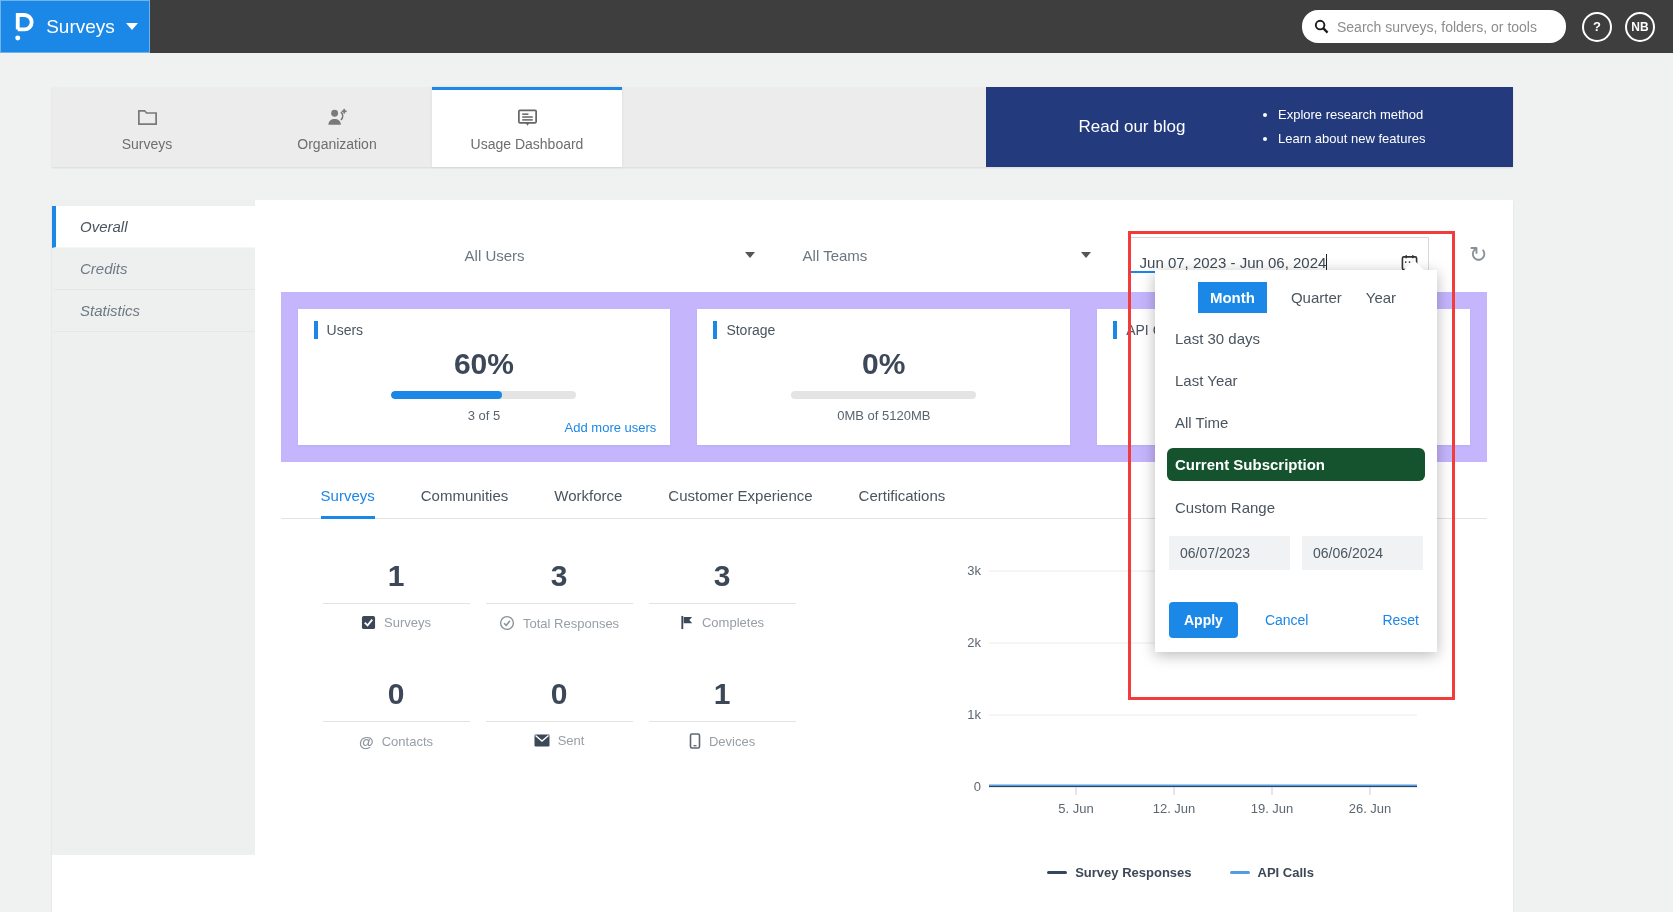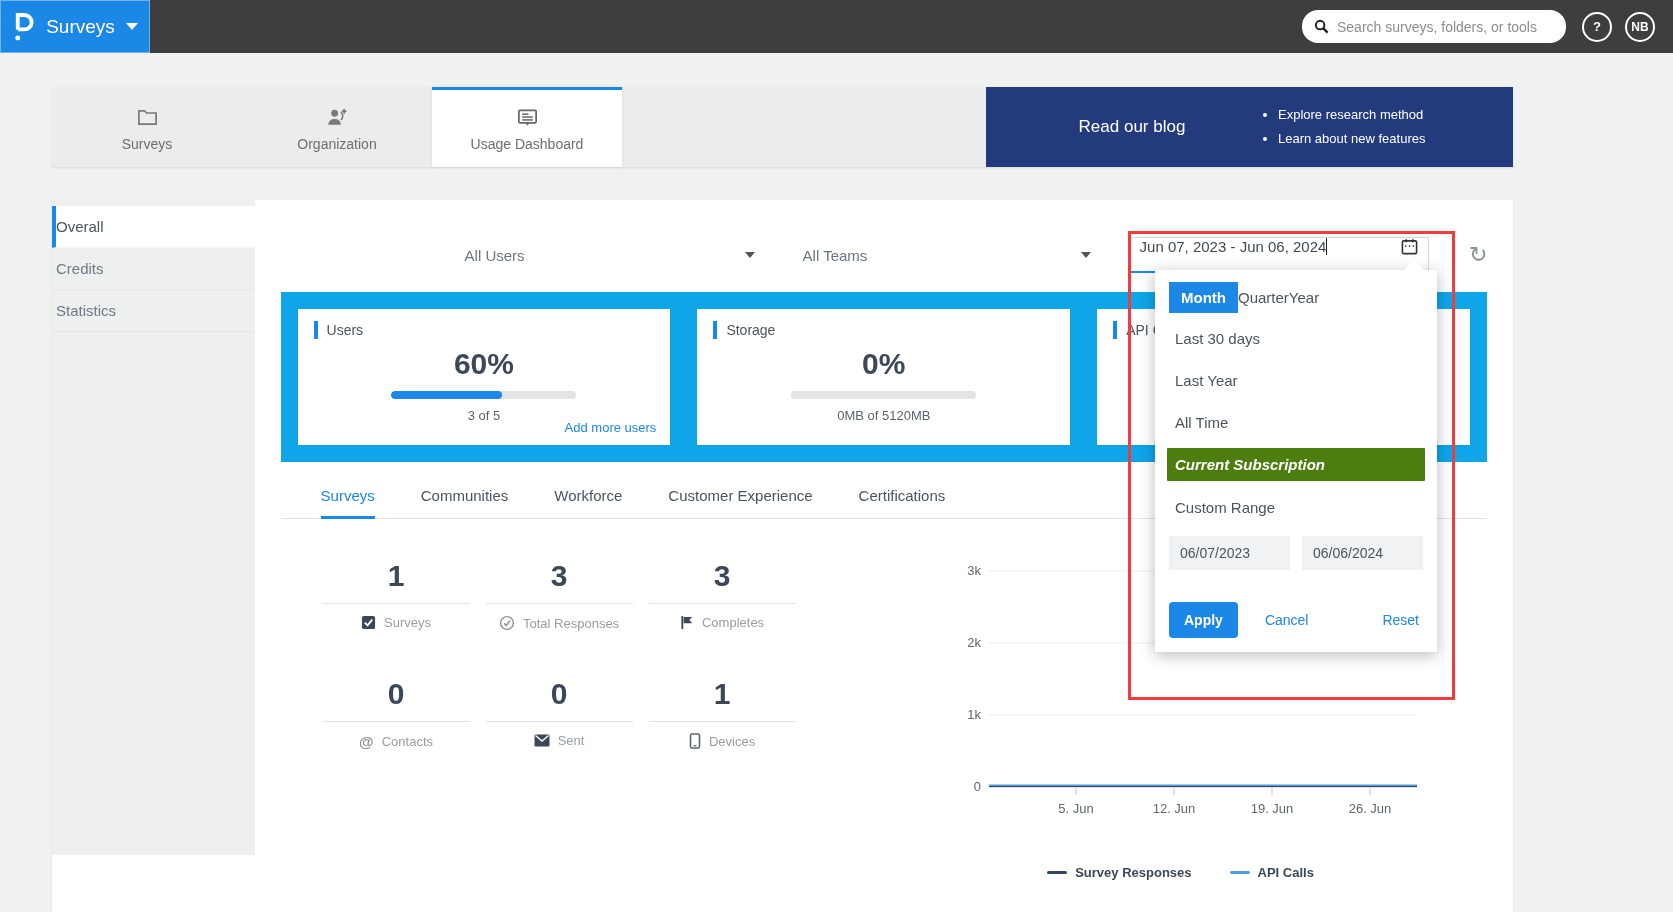--- a/index.html
+++ b/index.html
@@ -23,37 +23,37 @@
   .nav-tab { width:190px; display:flex; flex-direction:column; align-items:center; justify-content:center; gap:7px; color:#6e6e6e; font-size:14px; border-top:3px solid transparent; cursor:pointer; }
   .nav-tab.active { background:#fff; border-top-color:#1b87e6; box-shadow:0 0 3px rgba(0,0,0,.08); }
   .nav-spacer { flex:1; }
   .promo { width:527px; background:#233b7d; color:#fff; display:flex; align-items:center; cursor:pointer; }
   .promo-title { flex:1; text-align:center; font-size:17px; }
   .promo ul { width:235px; font-size:13px; padding-right:16px; list-style:disc; line-height:1.85; }
 
   
   .main-card { margin:33px 0 0 52px; width:1461px; height:712px; background:#fff; display:flex; box-shadow:0 1px 2px rgba(0,0,0,.10); }
   .sidebar { width:212px; background:#eef0f0; height:655px; padding-top:6px; }
-  .sidebar-item { height:42px; display:flex; align-items:center; font-size:15px; color:#6f7a85; border-left:4px solid transparent; border-bottom:1px solid rgba(0,0,0,.035); cursor:pointer; }
+  .sidebar-item { height:42px; display:flex; align-items:center; padding-left:24px; font-size:15px; color:#6f7a85; border-left:4px solid transparent; border-bottom:1px solid rgba(0,0,0,.035); cursor:pointer;font-style:italic; }
   .sidebar-item.active { background:#fff; border-left-color:#1b87e6; color:#4a5560; }
   .content { flex:1; padding:4px 26px; }
 
   
   .filter-row { margin-top:32px; height:38px; display:flex; align-items:center; }
   .select { display:flex; align-items:center; justify-content:space-between; color:#6b7680; font-size:15px; cursor:pointer; }
   .select .caret { width:0; height:0; border-left:5px solid transparent; border-right:5px solid transparent; border-top:6px solid #555; }
   .sel-users { margin-left:184px; width:290px; }
   .sel-teams { margin-left:48px; width:288px; }
-  .date-input { margin-left:38px; width:300px; height:36px; border:1px solid #d8d8d8; border-bottom:2px solid #1b87e6; background:#fff; display:flex; align-items:flex-start; padding:0 10px; color:#3f4a56; font-size:15px; cursor:text;gap:30px; }
+  .date-input { margin-left:38px; width:300px; height:36px; border:1px solid #d8d8d8; border-bottom:2px solid #1b87e6; background:#fff; display:flex; align-items:flex-end; padding:0 10px; color:#3f4a56; font-size:15px; cursor:text;gap:30px; }
   .date-input .txt { flex:1; white-space:nowrap; }
   .cursor-bar { display:inline-block; width:1px; height:17px; background:#222; vertical-align:-3px; }
   .refresh { margin-left:40px; color:#8a9097; font-size:22px; line-height:1; cursor:pointer; transform:scaleX(-1); }
 
   
-  .cards-panel { margin-top:18px; background:#0ea5e9; padding:17px; display:flex; gap:27px; height:170px; }
+  .cards-panel { margin-top:18px; background:#c4b5fd; padding:17px; display:flex; gap:27px; height:170px; }
   .usage-card { flex:1; background:#fff; padding:12px 16px; position:relative; box-shadow:0 1px 2px rgba(0,0,0,.05); }
   .card-title { display:flex; align-items:center; gap:9px; font-size:14px; color:#4a5560; }
   .accent { width:4px; height:18px; background:#1b87e6; }
   .pct { text-align:center; font-size:30px; font-weight:bold; color:#3c4858; margin-top:8px; }
   .bar { width:185px; height:8px; border-radius:4px; background:#e4e4e4; margin:10px auto 0; overflow:hidden; }
   .bar-fill { height:100%; background:#1b87e6; border-radius:4px; }
   .of-txt { text-align:center; font-size:13px; color:#5a646e; margin-top:9px; }
   .card-link { position:absolute; right:14px; bottom:10px; color:#1b87e6; font-size:13px; cursor:pointer; }
 
   
@@ -70,25 +70,25 @@
   .stat-label { display:flex; gap:8px; justify-content:center; align-items:center; color:#979ea6; font-size:13px; }
   .glyph-at { font-size:15px; color:#8b9299; font-weight:bold; }
   .chart-wrap { padding-left:140px; padding-top:4px; }
   .legend { display:flex; gap:38px; justify-content:center; margin-top:38px; font-size:13px; font-weight:bold; color:#3c4858; }
   .legend-item { display:flex; align-items:center; gap:8px; }
   .swatch { width:20px; height:3px; border-radius:2px; }
 
   
   .popup { position:absolute; left:1155px; top:270px; width:282px; background:#fff; box-shadow:0 3px 14px rgba(0,0,0,.28); z-index:20; padding:12px 12px 14px; }
   .popup::before { content:""; position:absolute; top:-7px; left:252px; width:14px; height:14px; background:#fff; transform:rotate(45deg); }
-  .dp-tabs { display:flex; align-items:center; font-size:15px; color:#4a5560; margin:0 0 4px 2px; }
+  .dp-tabs { display:flex; gap:24px; align-items:center; font-size:15px; color:#4a5560; margin:0 0 4px 2px;justify-content:center; }
   .dp-tab { cursor:pointer; }
   .dp-tab.active { background:#1b87e6; color:#fff; font-weight:bold; padding:7px 12px; }
   .dp-option { height:42px; display:flex; align-items:center; font-size:15px; color:#4a5560; padding:0 8px; cursor:pointer; }
-  .dp-option.selected { background:#4d7c0f; color:#fff; font-weight:bold; height:33px; margin:5px 0; border-radius:1px;font-style:italic; }
+  .dp-option.selected { background:#14532d; color:#fff; font-weight:bold; height:33px; margin:5px 0; border-radius:6px; }
   .dp-dates { display:flex; gap:12px; margin-top:8px; padding:0 2px; }
   .mini-input { width:122px; height:34px; background:#f1f2f3; color:#4a5560; font-size:14px; display:flex; align-items:center; padding:16px 11px; cursor:text; }
   .dp-footer { display:flex; align-items:center; margin-top:32px; font-size:14px; padding:0 2px; }
   .apply-btn { background:#1b87e6; color:#fff; font-weight:bold; border:none; border-radius:4px; padding:10px 15px; font-size:14px; font-family:"Liberation Sans",sans-serif; cursor:pointer; }
   .link { color:#1b87e6; cursor:pointer; }
   .cancel-link { margin-left:27px; }
   .reset-link { margin-left:auto; margin-right:4px; }
 
   
   .red-box { position:absolute; left:1128px; top:231px; width:327px; height:469px; border:3px solid #f23b3b; z-index:30; pointer-events:none; }

